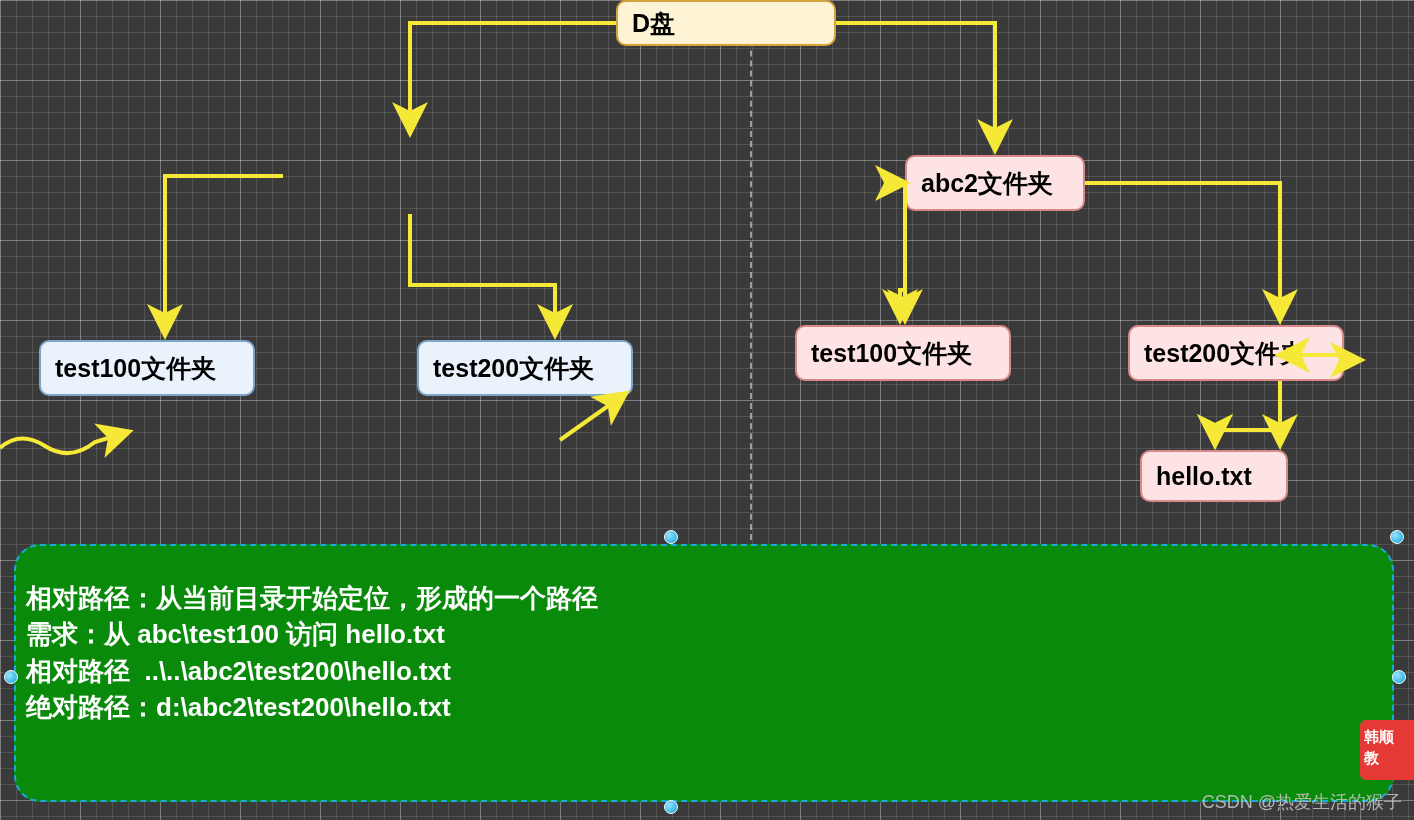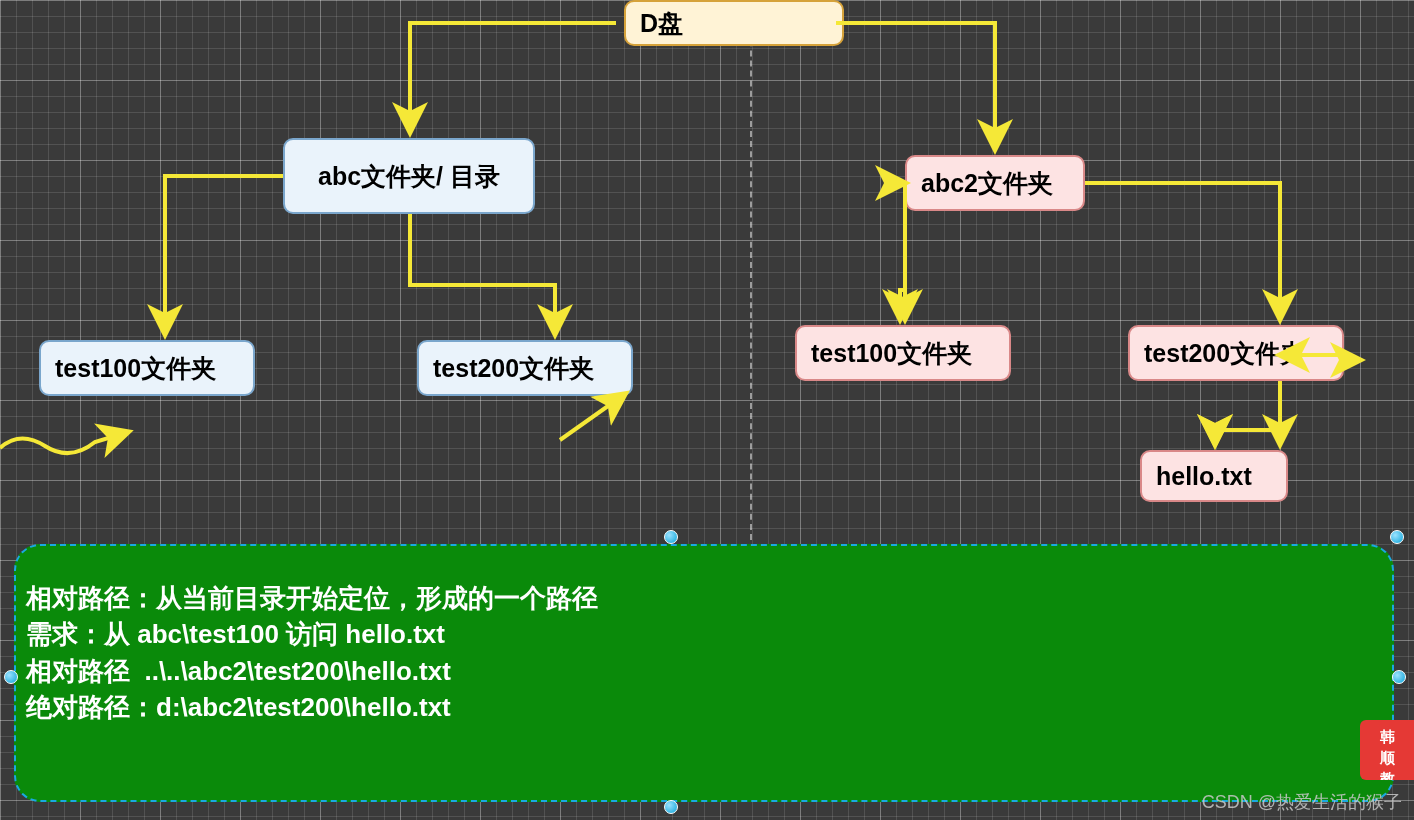--- a/index.html
+++ b/index.html
@@ -67,38 +67,35 @@
     position:absolute; right:12px; bottom:6px;
     font-size:18px; color:rgba(200,200,200,0.85);
     font-weight:normal;
   }
   
   .red-badge {
     position:absolute; right:0; top:720px;
     width:54px; height:60px;
     background:#e53935; border-radius:6px 0 0 6px;
     color:#fff; font-size:15px; font-weight:bold;
-    padding:6px 20px; line-height:1.4;
+    padding:6px 4px; line-height:1.4;
     overflow:hidden;
   }
 </style>
 </head>
 <body>
 
 <div class="canvas">
 
   <div class="divider"></div>
 
-  <div class="node yellow-node" style="left:616px; top:0px; width:220px; height:46px;margin-left:8px;">
+  <div class="node yellow-node" style="left:616px; top:0px; width:220px; height:46px;">
     <span>D盘</span>
   </div>
 
-  <div class="node blue-node center" style="left:283px; top:138px; width:252px; height:76px;">
-    <span>abc文件夹/ 目录</span>
-  </div>
 
   <div class="node blue-node" style="left:39px; top:340px; width:216px; height:56px;">
     <span>test100文件夹</span>
   </div>
 
   <div class="node blue-node" style="left:417px; top:340px; width:216px; height:56px;">
     <span>test200文件夹</span>
   </div>
 
   <div class="node pink-node" style="left:905px; top:155px; width:180px; height:56px;">

